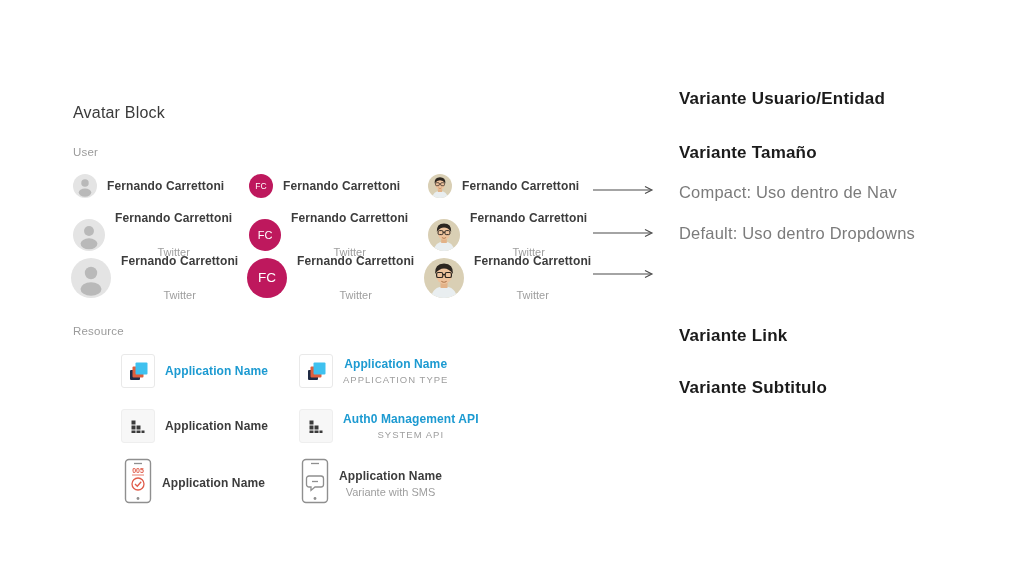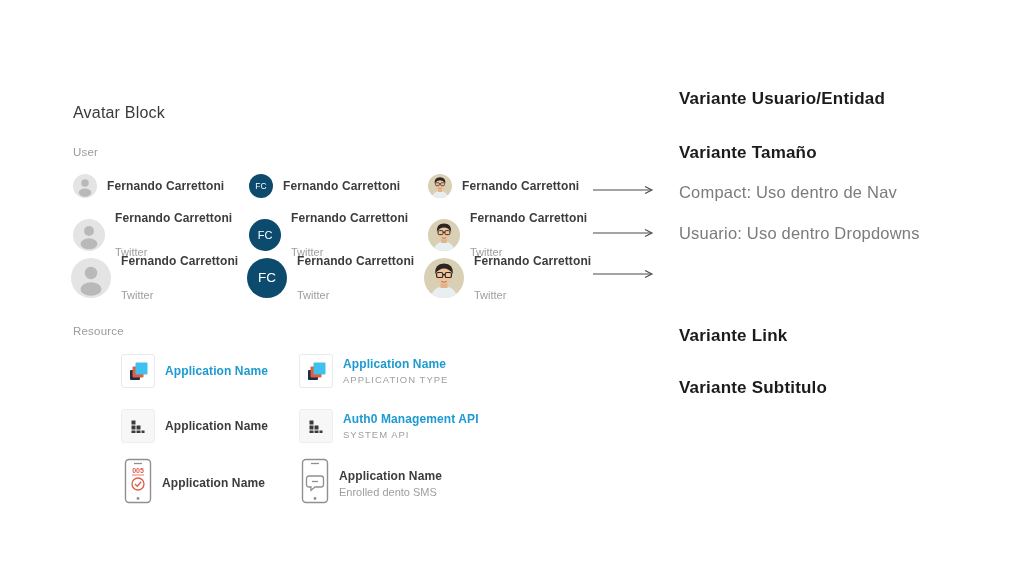--- a/index.html
+++ b/index.html
@@ -1,29 +1,29 @@
 <!DOCTYPE html>
 <html><head>
 <meta charset="utf-8">
 <style>
   html,body{margin:0;padding:0;background:#fff;}
   .canvas{position:relative;width:1024px;height:576px;background:#ffffff;overflow:hidden;
-          font-family:"Liberation Sans", sans-serif;}
+          font-family:"Liberation Sans", sans-serif;text-align:center;}
 
   
   .page-title{position:absolute;left:73px;top:104px;font-size:16px;font-weight:500;
               color:#3a3a3a;letter-spacing:.2px;}
   .section-label{position:absolute;font-size:11.5px;color:#9b9b9b;letter-spacing:.2px;}
 
   
   .ucell{position:absolute;display:flex;align-items:center;gap:10px;}
   .av{border-radius:50%;overflow:hidden;flex:0 0 auto;display:flex;align-items:center;justify-content:center;}
   .av24{width:24px;height:24px;} .av32{width:32px;height:32px;} .av40{width:40px;height:40px;}
   .av-ph{background:#e4e4e4;}
-  .av-in{background:#0c4a6e;color:#ffffff;font-weight:500;}
+  .av-in{background:#be185d;color:#ffffff;font-weight:500;}
   .av24.av-in{font-size:8.5px;} .av32.av-in{font-size:11px;} .av40.av-in{font-size:13.5px;}
   .av svg{display:block;width:100%;height:100%;}
   .uname{font-size:12px;font-weight:600;color:#3c3c3c;letter-spacing:.1px;}
   .usub{font-size:11px;color:#9e9e9e;margin-top:21px;}
 
   
   .arrow{position:absolute;width:64px;height:10px;}
   .arrow svg{display:block;}
 
   
@@ -184,21 +184,21 @@
   <div class="arrow" style="left:593px;top:269px">
     <svg width="64" height="10" viewBox="0 0 64 10">
         <line x1="0" y1="5" x2="58" y2="5" stroke="#4a4a4a" stroke-width="1.1"></line>
         <path d="M52 1.5 L59 5 L52 8.5" fill="none" stroke="#4a4a4a" stroke-width="1.1"></path>
       </svg>
   </div>
 
   <div class="ann-h" style="top:89px">Variante Usuario/Entidad</div>
   <div class="ann-h" style="top:143px">Variante Tamaño</div>
   <div class="ann-p" style="top:183px">Compact: Uso dentro de Nav</div>
-  <div class="ann-p" style="top:224px">Usuario: Uso dentro Dropdowns</div>
+  <div class="ann-p" style="top:224px">Default: Uso dentro Dropdowns</div>
   <div class="ann-h" style="top:326px">Variante Link</div>
   <div class="ann-h" style="top:378px">Variante Subtitulo</div>
 
   <div class="section-label" style="left:73px;top:325px">Resource</div>
 
   <div class="rcell" style="left:73px;top:354px">
     <div class="rbox">
       <svg width="20" height="20" viewBox="0 0 20 20">
           <rect x="2" y="9" width="10" height="10" rx="1" fill="#1f2a44"></rect>
           <rect x="4.5" y="5.5" width="11" height="11" rx="1" fill="#dd5f3d"></rect>
@@ -279,17 +279,17 @@
       <svg width="28" height="46" viewBox="0 0 28 46">
           <rect x="1.5" y="1.5" width="25" height="43" rx="3.5" fill="#fff" stroke="#8f8f8f" stroke-width="1.4"></rect>
           <line x1="10" y1="5.5" x2="18" y2="5.5" stroke="#8f8f8f" stroke-width="1.3"></line>
           <circle cx="14" cy="40.5" r="1.4" fill="#8f8f8f"></circle>
           <path d="M8 18 h12 a2.5 2.5 0 0 1 2.5 2.5 v6 a2.5 2.5 0 0 1 -2.5 2.5 h-6 l-4 3.4 v-3.4 h-2 a2.5 2.5 0 0 1 -2.5 -2.5 v-6 a2.5 2.5 0 0 1 2.5 -2.5 z" fill="none" stroke="#8f8f8f" stroke-width="1.3"></path>
           <line x1="11" y1="23.5" x2="17" y2="23.5" stroke="#8f8f8f" stroke-width="1.3"></line>
         </svg>
     </div>
     <div>
       <div class="rname">Application Name</div>
-      <div class="rsub">Enrolled dento SMS</div>
+      <div class="rsub">Variante with SMS</div>
     </div>
   </div>
 
 </div>
 
 </body></html>

